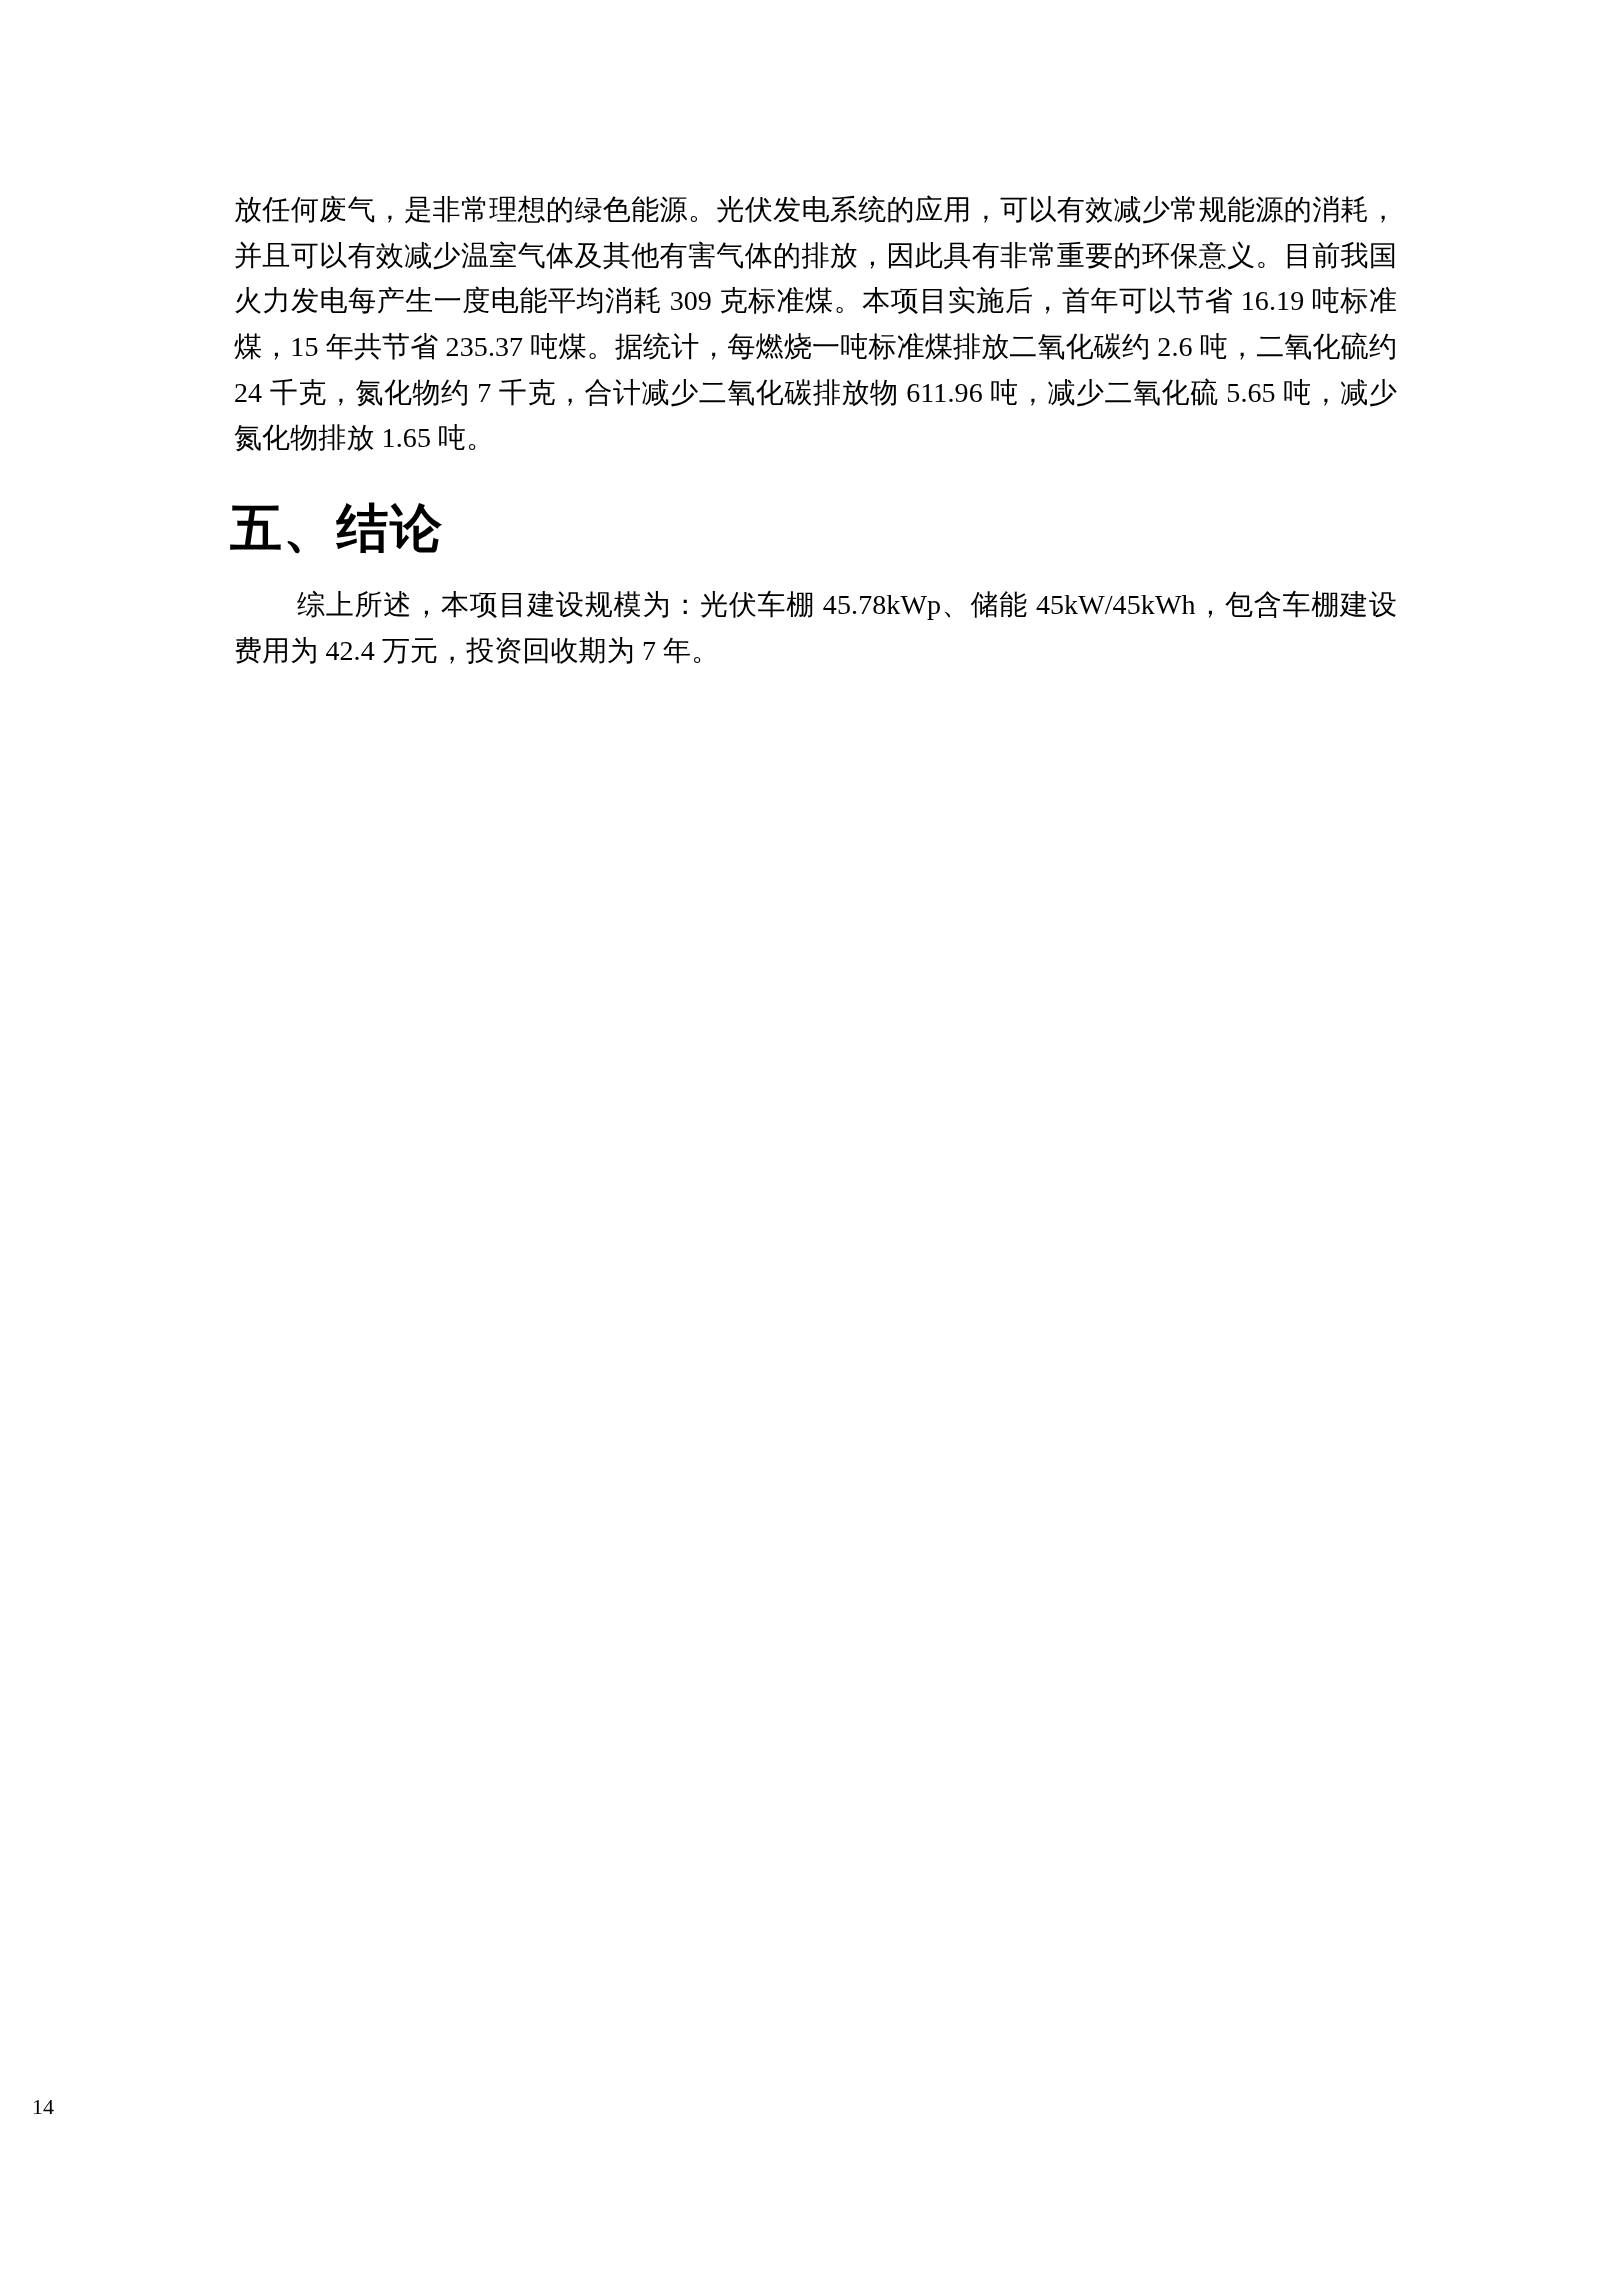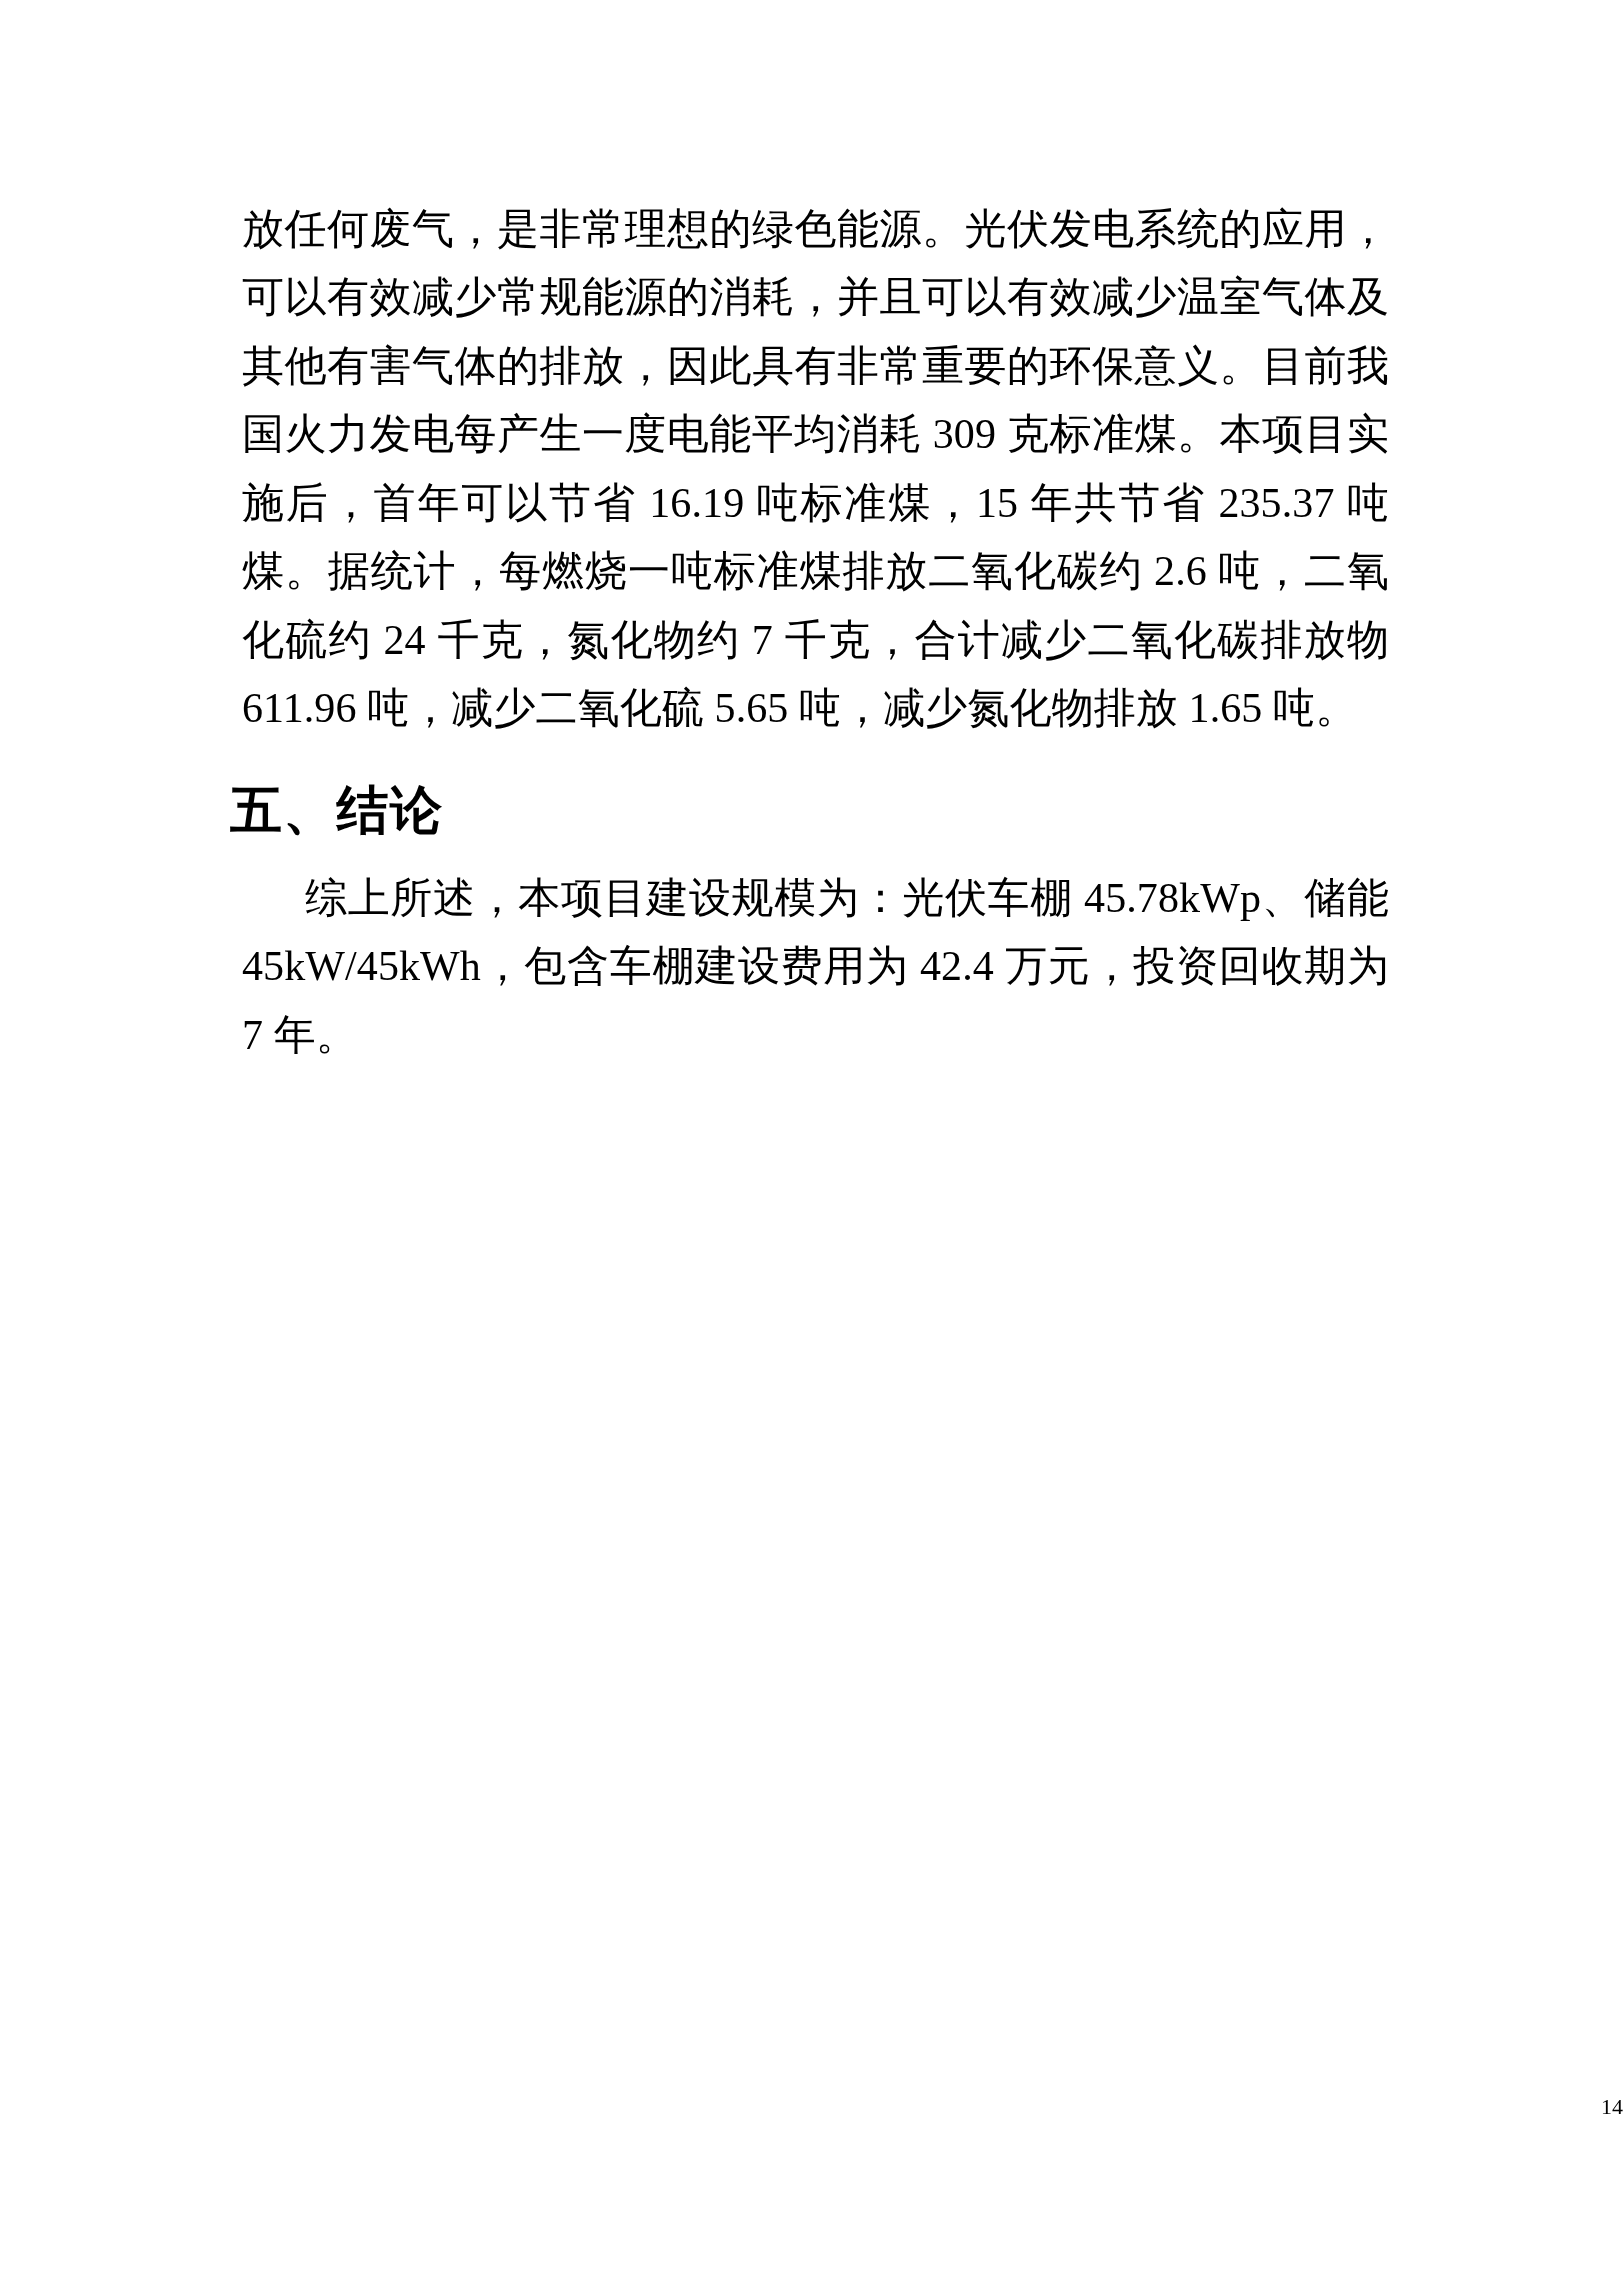--- a/index.html
+++ b/index.html
@@ -16,45 +16,46 @@
     font-family: "Liberation Serif", "DejaVu Serif", serif;
     color: #000000;
   }
   .content {
     position: absolute;
     left: 230px;
     top: 183px;
     width: 1171px;
   }
   .para {
-    font-size: 42px;
+    font-size: 28px;
     line-height: 1.63;
     text-align: justify;
     text-justify: inter-ideograph;
-    margin: 12px;
+    margin: 4px;
     letter-spacing: 0.1px;
   }
   .para-indent {
     text-indent: 63px;
   }
   .heading {
     font-size: 52px;
     font-weight: bold;
     margin: 29px 0 14.4px 0;
     line-height: 1.5;
     letter-spacing: 1.3px;
   }
   .page-number {
     position: absolute;
     left: 0;
     right: 0;
     top: 2094px;
-    text-align: right;
+    text-align: left;
     font-size: 22px;
     font-family: "Liberation Serif", "DejaVu Serif", serif;
+    padding-left: 32px;
   }
 </style>
 </head>
 <body>
 
 <div class="page">
   <div class="content">
     <p class="para">放任何废气，是非常理想的绿色能源。光伏发电系统的应用，可以有效减少常规能源的消耗，并且可以有效减少温室气体及其他有害气体的排放，因此具有非常重要的环保意义。目前我国火力发电每产生一度电能平均消耗 309 克标准煤。本项目实施后，首年可以节省 16.19 吨标准煤，15 年共节省 235.37 吨煤。据统计，每燃烧一吨标准煤排放二氧化碳约 2.6 吨，二氧化硫约 24 千克，氮化物约 7 千克，合计减少二氧化碳排放物 611.96 吨，减少二氧化硫 5.65 吨，减少氮化物排放 1.65 吨。</p>
     <h2 class="heading">五、结论</h2>
     <p class="para para-indent">综上所述，本项目建设规模为：光伏车棚 45.78kWp、储能 45kW/45kWh，包含车棚建设费用为 42.4 万元，投资回收期为 7 年。</p>

